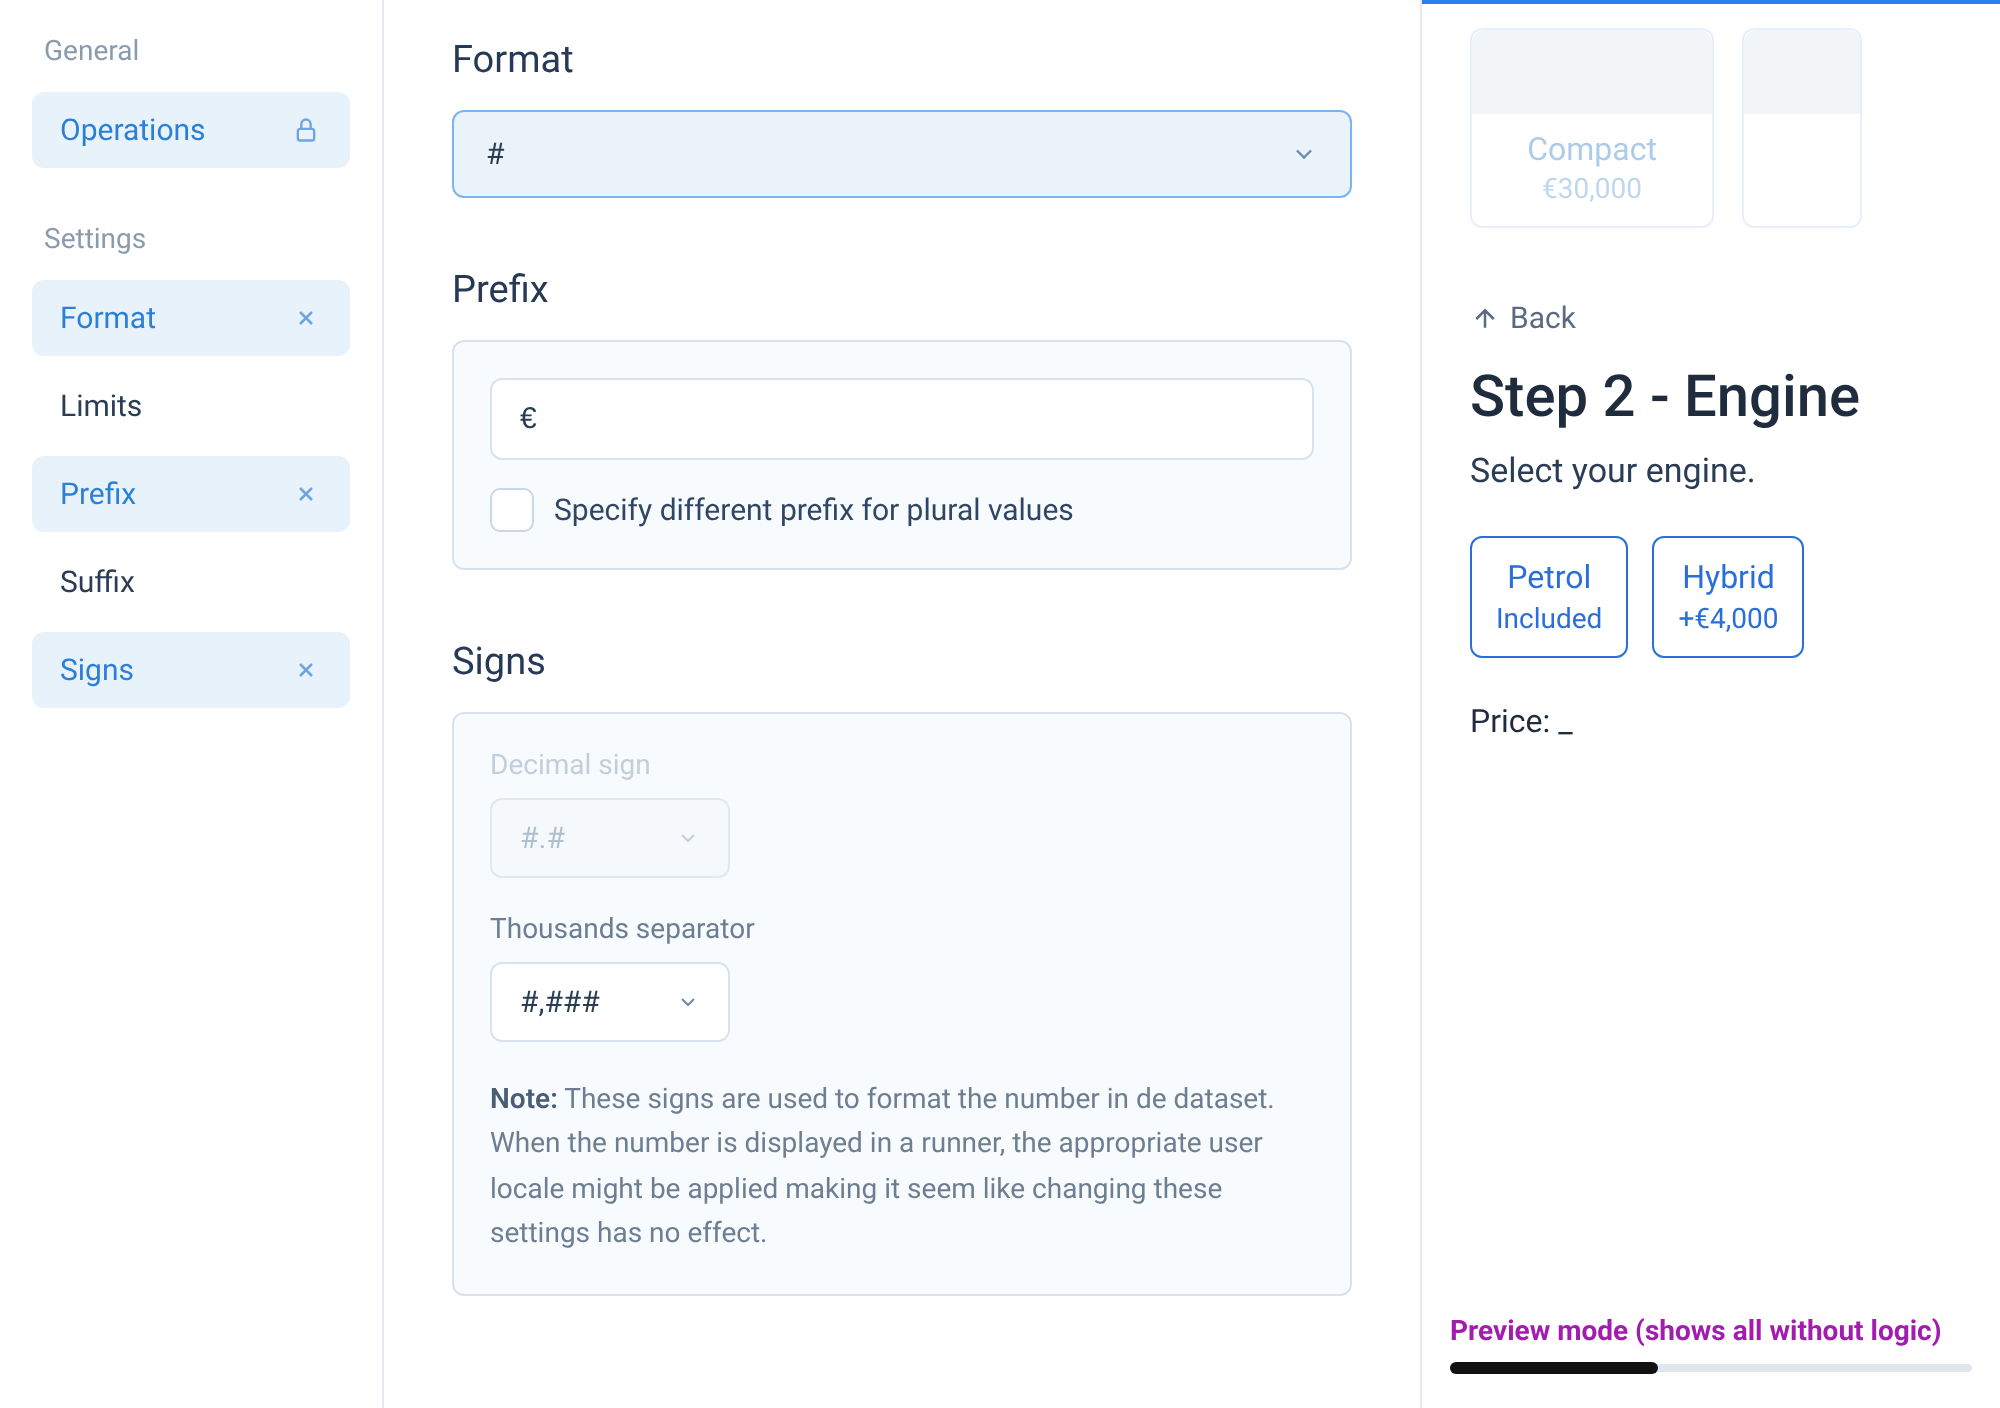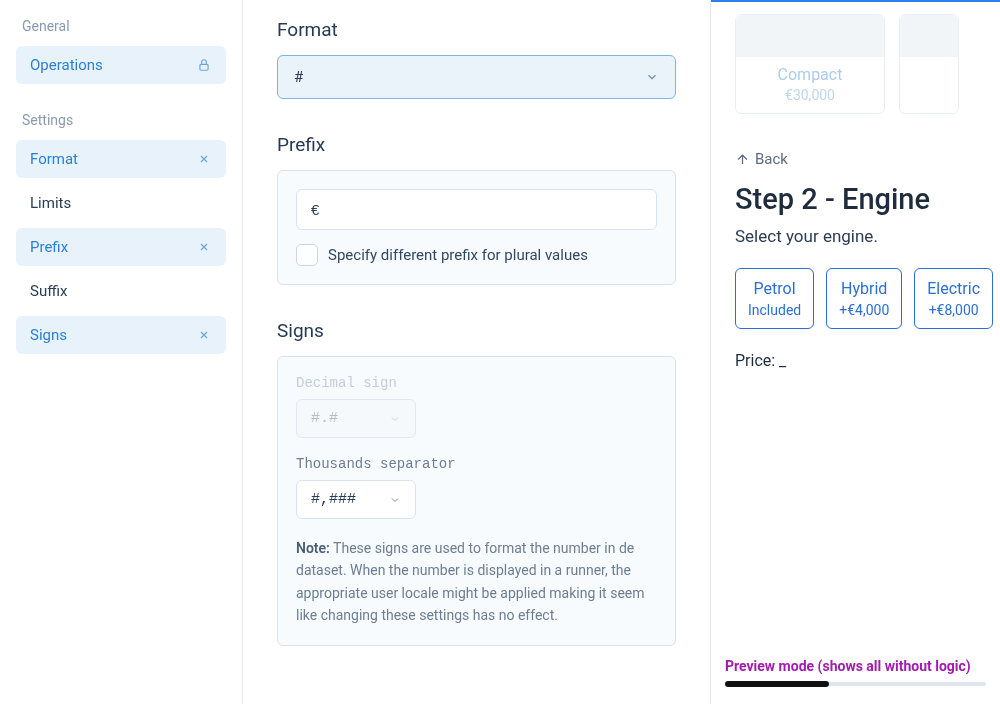--- a/index.html
+++ b/index.html
@@ -6,21 +6,21 @@
 body {
   font-family: -apple-system, BlinkMacSystemFont, "Segoe UI", Roboto, sans-serif;
   background: #fff;
   color: #1a3050;
   width: 1000px;
   height: 704px;
   overflow: hidden;
   display: flex;
 }
 .sidebar {
-  width: 243px;
+  width: 192px;
   border-right: 1px solid #e5e9ef;
   padding: 18px 16px;
   overflow-y: auto;
 }
 .sidebar-group-label {
   font-size: 14px;
   color: #8a9bae;
   margin: 0 6px 12px 6px;
 }
 .sidebar-group { margin-bottom: 28px; }
@@ -118,21 +118,21 @@
   width: 22px; height: 22px;
   border: 1.5px solid #c9d7e8;
   border-radius: 5px;
   background: #fff;
   cursor: pointer;
 }
 .checkbox-label { font-size: 15px; color: #2f4765; }
 
 .field-label { font-size: 14px; color: #6d7e93; margin-bottom: 8px; }
 .field-label.dim { color: #c2cedb; }
-.sub-block { margin-bottom: 18px; font-family: Liberation Mono, monospace; }
+.sub-block { margin-bottom: 18px; }
 .note { font-size: 14px; color: #6d7e93; line-height: 1.6; margin-top: 10px; }
 .note b { color: #4a5d75; font-weight: 600; }
 
 .preview {
   width: 290px;
   border-left: 1px solid #e5e9ef;
   display: flex;
   flex-direction: column;
   overflow: hidden;
 }
@@ -140,21 +140,21 @@
   flex: 1;
   padding: 0 18px 0 24px;
   overflow: hidden;
   position: relative;
   border-top: 2px solid #2a7fee;
 }
 .car-cards { display: flex; gap: 14px; margin-top: 12px; }
 .car-card {
   border: 1px solid #d4e4f7;
   border-radius: 6px;
-  width: 150px;
+  width: 122px;
   padding-bottom: 10px;
   text-align: center;
   opacity: 0.55;
   flex-shrink: 0;
 }
 .car-img {
   height: 42px;
   background: #e9eef2;
   border-top-left-radius: 6px;
   border-top-right-radius: 6px;
@@ -339,24 +339,20 @@
 
     <div class="engine-row">
       <div class="engine-card">
         <div class="e-name">Petrol</div>
         <div class="e-price">Included</div>
       </div>
       <div class="engine-card">
         <div class="e-name">Hybrid</div>
         <div class="e-price">+€4,000</div>
       </div>
-      <div class="engine-card">
-        <div class="e-name">Electric</div>
-        <div class="e-price">+€8,000</div>
-      </div>
     </div>
 
     <div class="price-line">Price: _</div>
   </div>
 
   <div class="preview-footer">
     <div class="preview-footer-label">Preview mode (shows all without logic)</div>
     <div class="slider-track">
       <div class="slider-fill"></div>
     </div>

